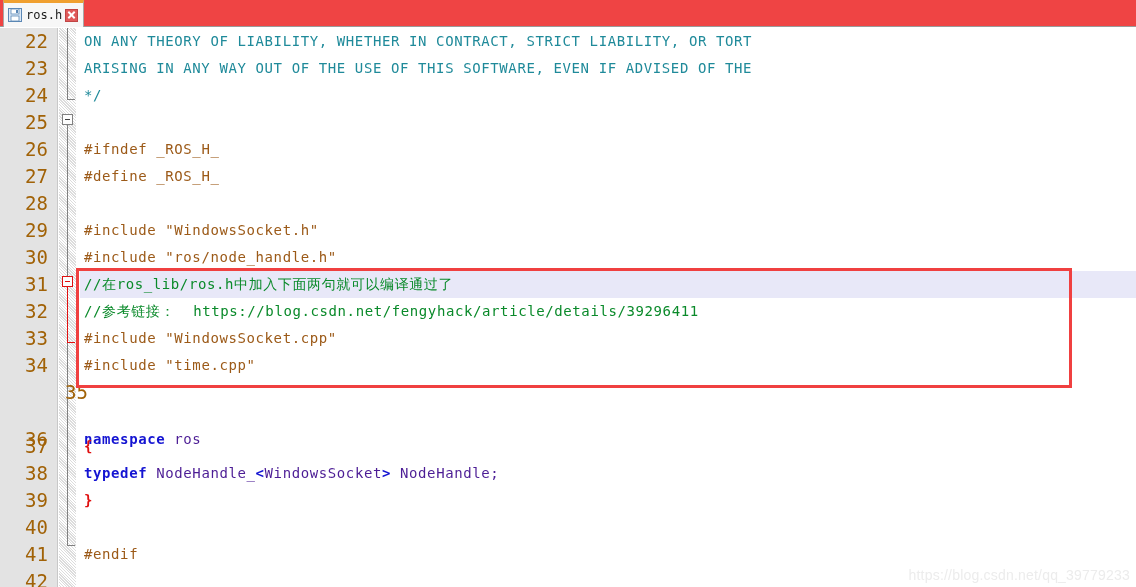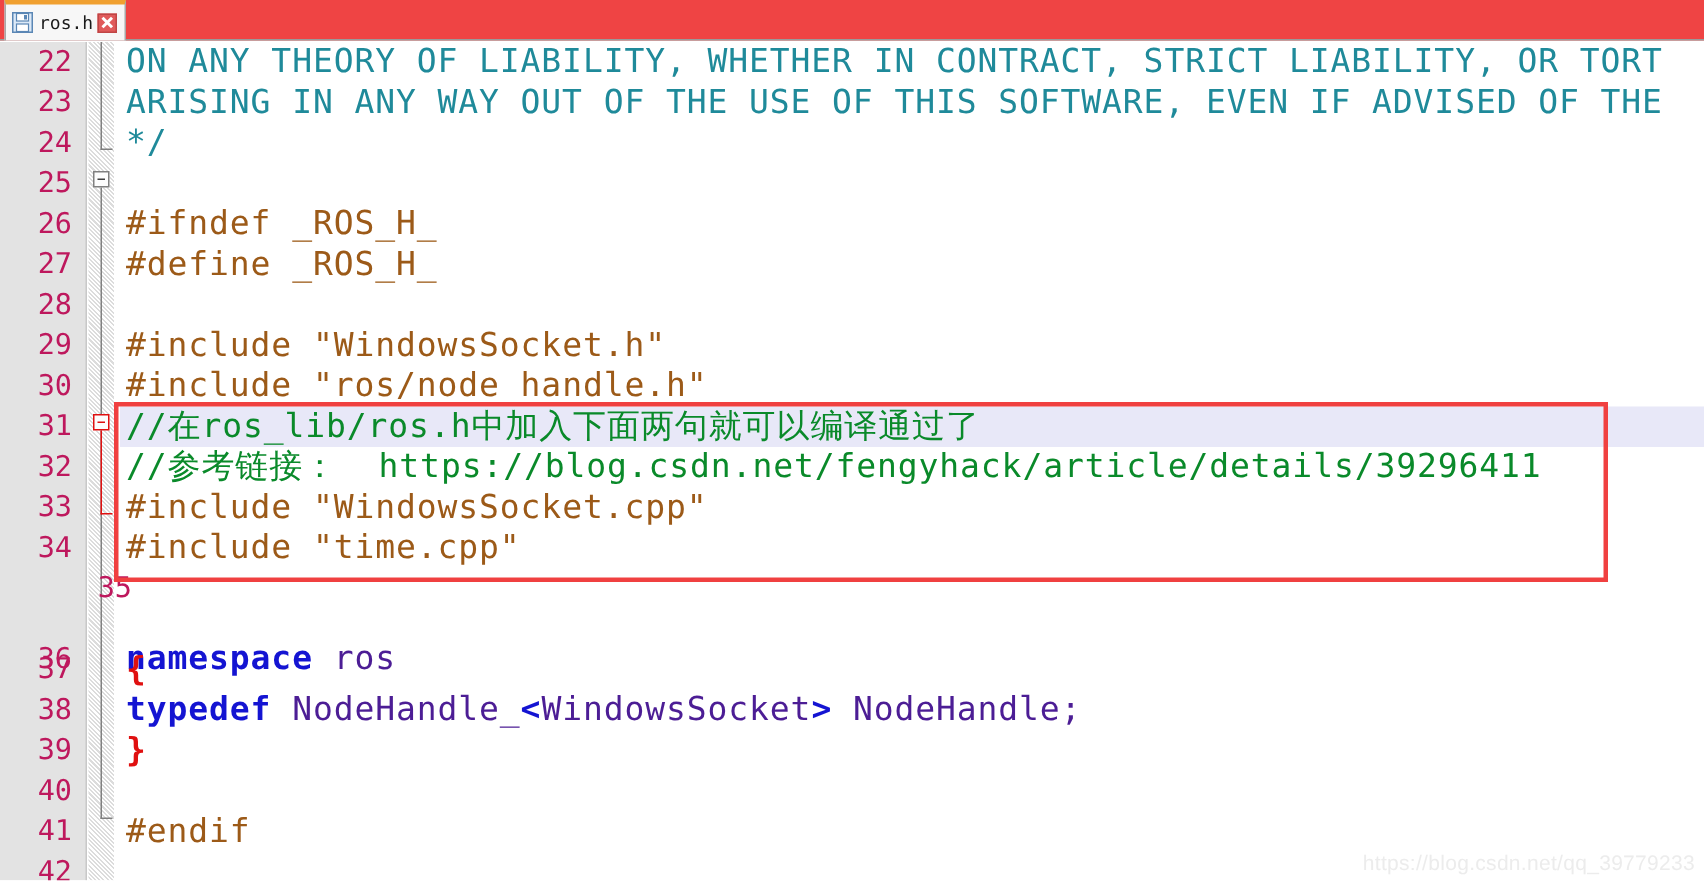--- a/index.html
+++ b/index.html
@@ -99,31 +99,31 @@
   }
   .lnum {
     position: absolute;
     left: 0; top: 0;
     width: 48px;
     height: 27px;
     line-height: 27px;
     text-align: right;
     font-family: "DejaVu Sans Mono", monospace;
     font-size: 19px;
-    color: #be185d;
+    color: #a16207;
     user-select: none;
   }
   .code {
     position: absolute;
     left: 84px; top: 0;
     height: 27px;
     line-height: 27px;
     white-space: pre;
     font-family: "DejaVu Sans Mono", monospace;
-    font-size: 22px;
+    font-size: 14px;
     letter-spacing: 0.6px;
     color: #202020;
   }
 
   
   .hl-row {
     position: absolute;
     left: 80px;
     width: 1056px;
     height: 27px;

